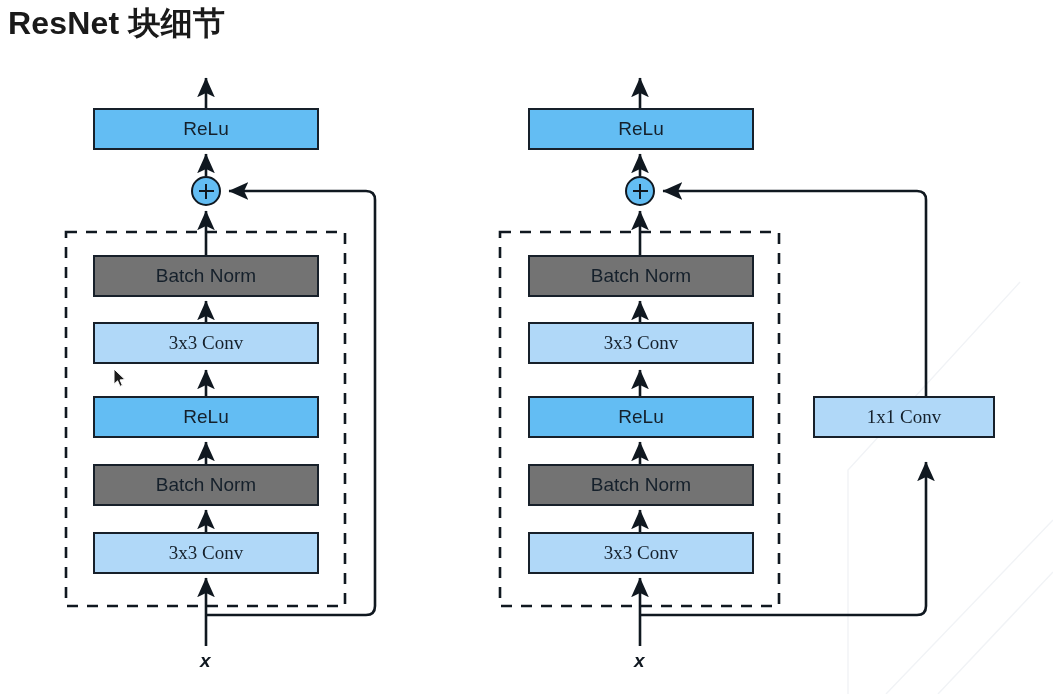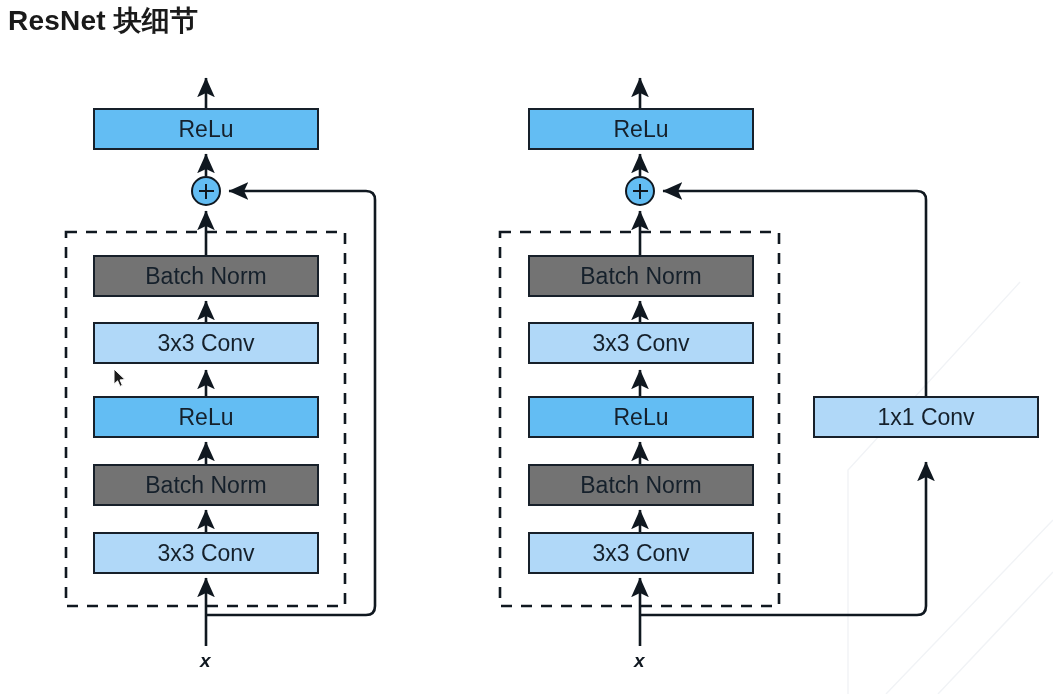--- a/index.html
+++ b/index.html
@@ -14,47 +14,47 @@
     position: relative;
     width: 1053px;
     height: 694px;
     background: #ffffff;
     overflow: hidden;
   }
   #title {
     position: absolute;
     left: 8px;
     top: 2px;
-    font-size: 28px;
+    font-size: 32px;
     font-weight: 700;
     color: #1a1a1a;
     letter-spacing: 0.2px;
     white-space: nowrap;
   }
   #canvas {
     position: absolute;
     left: 0;
     top: 0;
     width: 1053px;
     height: 694px;
   }
   .node-label {
     position: absolute;
     display: flex;
     align-items: center;
     justify-content: center;
-    font-size: 23px;
+    font-size: 19px;
     color: #15202b;
     box-sizing: border-box;
     border: 2.2px solid #17202a;
     white-space: nowrap;
     user-select: none;
   }
   .fill-white { background: #737373; }
-  .fill-light { background: #b0d8f8; }
+  .fill-light { background: #b0d8f8; font-family: Liberation Serif, serif; }
   .fill-mid   { background: #63bdf3; }
 
   .var-label {
     position: absolute;
     font-size: 19px;
     font-weight: 700;
     font-style: italic;
     color: #101820;
     user-select: none;
   }
@@ -158,21 +158,21 @@
   <div class="node-label fill-mid" style="left:93px;  top:396px; width:226px; height:42px;">ReLu</div>
   <div class="node-label fill-white" style="left:93px;  top:464px; width:226px; height:42px;">Batch Norm</div>
   <div class="node-label fill-light" style="left:93px;  top:532px; width:226px; height:42px;">3x3 Conv</div>
 
   <div class="node-label fill-mid" style="left:528px; top:108px; width:226px; height:42px;">ReLu</div>
   <div class="node-label fill-white" style="left:528px; top:255px; width:226px; height:42px;">Batch Norm</div>
   <div class="node-label fill-light" style="left:528px; top:322px; width:226px; height:42px;">3x3 Conv</div>
   <div class="node-label fill-mid" style="left:528px; top:396px; width:226px; height:42px;">ReLu</div>
   <div class="node-label fill-white" style="left:528px; top:464px; width:226px; height:42px;">Batch Norm</div>
   <div class="node-label fill-light" style="left:528px; top:532px; width:226px; height:42px;">3x3 Conv</div>
-  <div class="node-label fill-light" style="left:813px; top:396px; width:226px; height:42px;">1x1 Conv</div>
+  <div class="node-label fill-light" style="left:813px; top:396px; width:182px; height:42px;">1x1 Conv</div>
 
   <div class="plus-node" style="left:191px; top:176px;">
     <span class="bar-h"></span>
     <span class="bar-v"></span>
   </div>
   <div class="plus-node" style="left:625px; top:176px;">
     <span class="bar-h"></span>
     <span class="bar-v"></span>
   </div>
 

